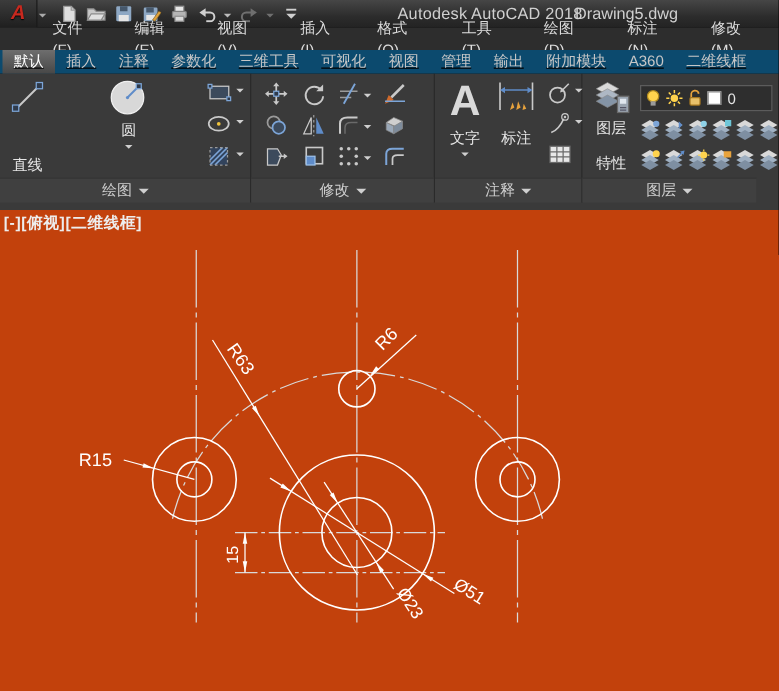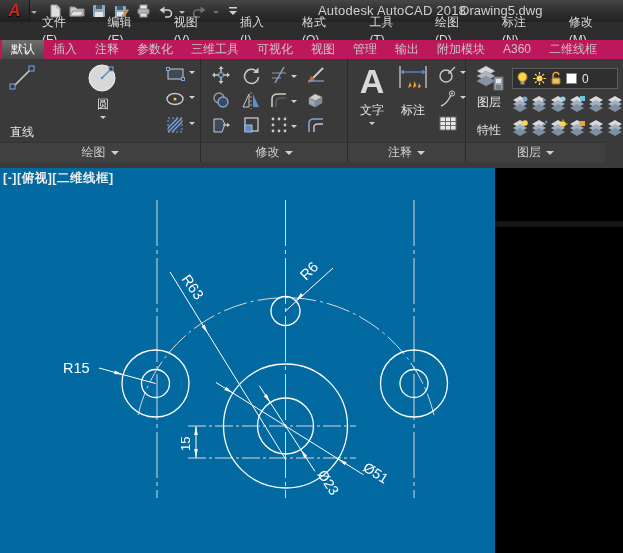--- a/index.html
+++ b/index.html
@@ -21,22 +21,22 @@
   .mini-caret.dim { border-top-color:#6f6f6f; }
   .apptitle { position:absolute; left:318px; top:3px; font-size:13px; color:#cfcfcf; letter-spacing:.2px; }
   .doctitle { position:absolute; left:460px; top:3px; font-size:13px; color:#cfcfcf; }
 
   
   .menubar { position:absolute; left:0; top:22px; width:623px; height:18px; background:#2d2d2d;
     display:flex; align-items:center; padding-left:28px; }
   .menu-item { font-size:12px; color:#dcdcdc; padding:0 14px; line-height:18px; cursor:default; }
 
   
-  .tabbar { position:absolute; left:0; top:40px; width:623px; height:19px; background:#be185d;
-    display:flex; align-items:flex-end; padding-left:2px; }
+  .tabbar { position:absolute; left:0; top:40px; width:623px; height:19px; background:#0c4a6e;
+    display:flex; align-items:flex-end; padding-left:2px;text-decoration:underline; }
   .tab { font-size:12px; color:#c6c6c6; padding:0 9px; height:19px; line-height:19px; }
   .tab.active { background:linear-gradient(#6e6e6e,#474747); color:#fff; }
 
   
   .ribbon { position:absolute; left:0; top:59px; width:623px; height:109px; background:#3a3a3a; }
   .panel { position:absolute; top:0; height:103px; border-right:1px solid #2a2a2a; }
   .p-draw { left:0; width:201px; }
   .p-mod  { left:201px; width:147px; }
   .p-ann  { left:348px; width:118px; }
   .p-lay  { left:466px; width:157px; border-right:none; }
@@ -52,21 +52,21 @@
   .smallico { position:absolute; display:flex; align-items:center; }
   .gicon { position:absolute; }
 
   
   .laycombo { position:absolute; left:46px; top:9px; width:106px; height:21px; background:#2e2e2e;
     border:1px solid #5c5c5c; display:flex; align-items:center; gap:3px; padding:0 3px; }
   .swatch { width:11px; height:11px; background:#fff; border:1px solid #888; }
   .layname { font-size:12px; color:#e6e6e6; margin-left:2px; }
 
   
-  .canvas { position:absolute; left:0; top:168px; width:495px; height:385px; background:#0369a1;text-decoration:underline; }
+  .canvas { position:absolute; left:0; top:168px; width:623px; height:385px; background:#c2410c;text-decoration:underline; }
   .vplabel { position:absolute; left:3px; top:2px; font-size:12.5px; color:#ededed; font-weight:bold; letter-spacing:.5px; }
   svg text { font-family:"Liberation Sans","DejaVu Sans",sans-serif; }
 </style>
 </head>
 <body>
 
 <div class="app">
 
   <div class="titlebar">
     <div class="logo">

